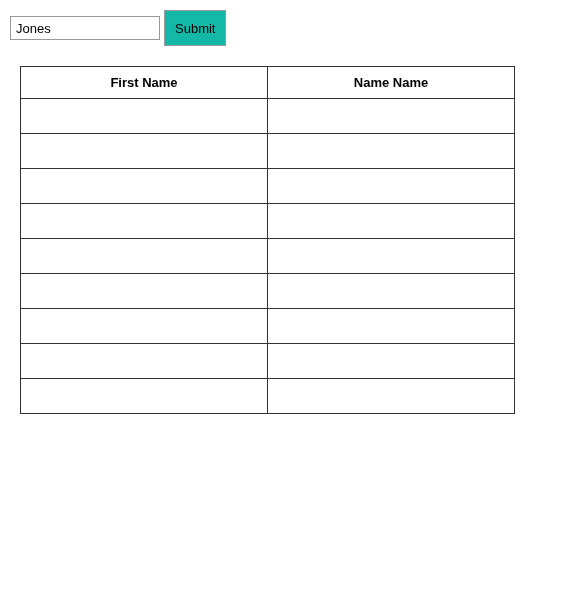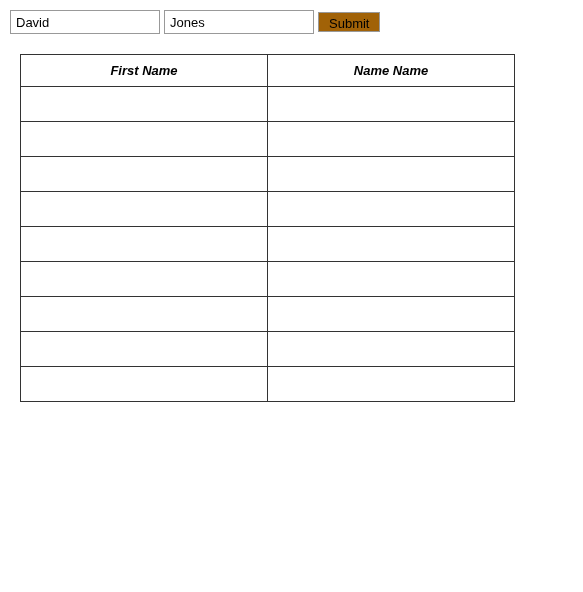--- a/index.html
+++ b/index.html
@@ -25,32 +25,31 @@
     .text-input {
       border: 1px solid #999;
       padding: 3px 5px;
       font-size: 13px;
       height: 24px;
       width: 150px;
     }
 
     .submit-btn {
       border: 1px solid #999;
-      background: #a16207;
+      background: #14b8a6;
       padding: 3px 10px;
       font-size: 13px;
-      height: 20px;
+      height: 36px;
       cursor: pointer;
     }
 
     .data-table {
       border-collapse: collapse;
       width: 495px;
       margin-left: 10px;
-      font-style: italic;
     }
 
     .data-table th {
       border: 1px solid #333;
       padding: 8px 10px;
       font-weight: bold;
       text-align: center;
       background: #fff;
       width: 50%;
     }
@@ -59,21 +58,20 @@
       border: 1px solid #333;
       padding: 0;
       height: 35px;
       width: 50%;
     }
   </style>
 </head>
 <body>
 
 <div class="form-row">
-  <input type="text" class="text-input" value="David" style="">
   <input type="text" class="text-input" value="Jones" style="">
   <button class="submit-btn">Submit</button>
 </div>
 
 <table class="data-table">
   <thead>
     <tr>
       <th>First Name</th>
       <th>Name Name</th>
     </tr>

